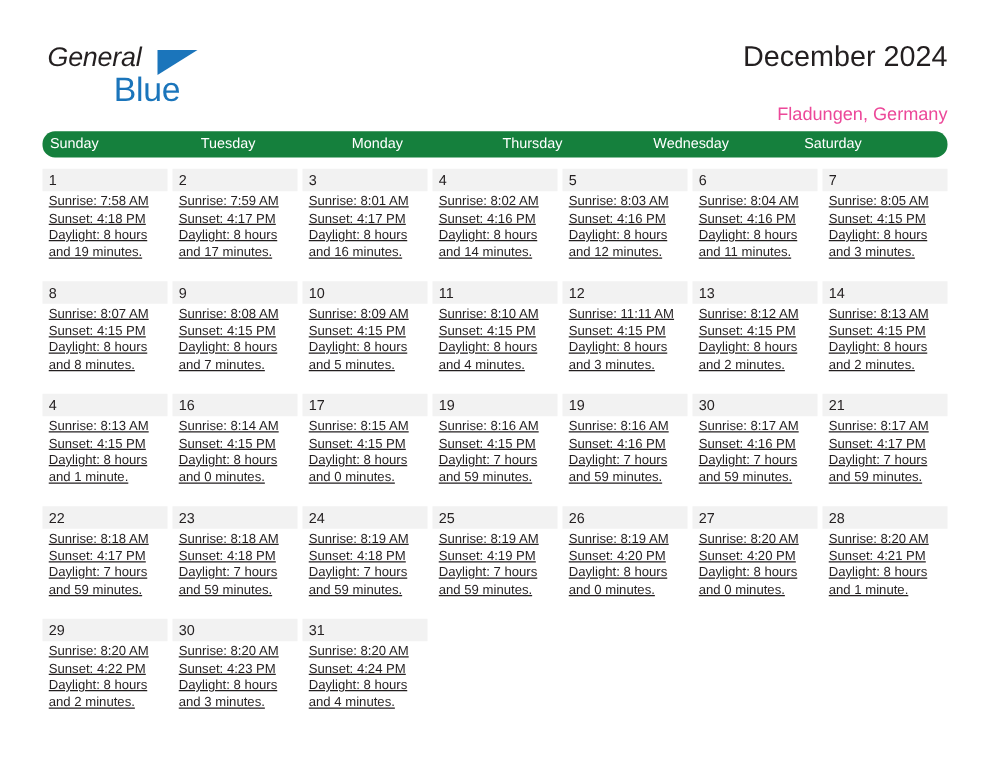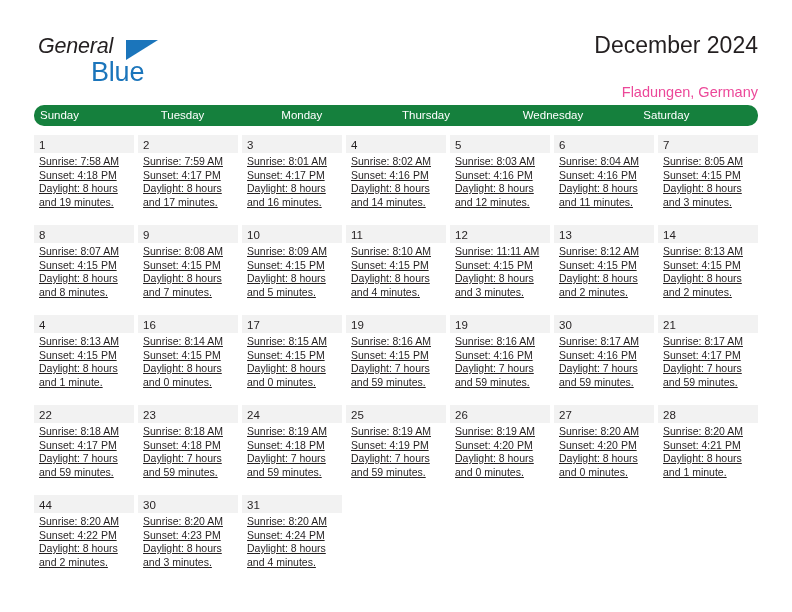--- a/index.html
+++ b/index.html
@@ -442,21 +442,21 @@
             <div class="cell-lines">
               <div class="cell-line">Sunrise: 8:20 AM</div>
               <div class="cell-line">Sunset: 4:21 PM</div>
               <div class="cell-line">Daylight: 8 hours</div>
               <div class="cell-line">and 1 minute.</div>
             </div>
           </div>
         </div>
         <div class="week-row">
           <div class="cell filled">
-            <div class="daynum-bar"><span class="daynum">44</span></div>
+            <div class="daynum-bar"><span class="daynum">29</span></div>
             <div class="cell-lines">
               <div class="cell-line">Sunrise: 8:20 AM</div>
               <div class="cell-line">Sunset: 4:22 PM</div>
               <div class="cell-line">Daylight: 8 hours</div>
               <div class="cell-line">and 2 minutes.</div>
             </div>
           </div>
           <div class="cell filled">
             <div class="daynum-bar"><span class="daynum">30</span></div>
             <div class="cell-lines">

